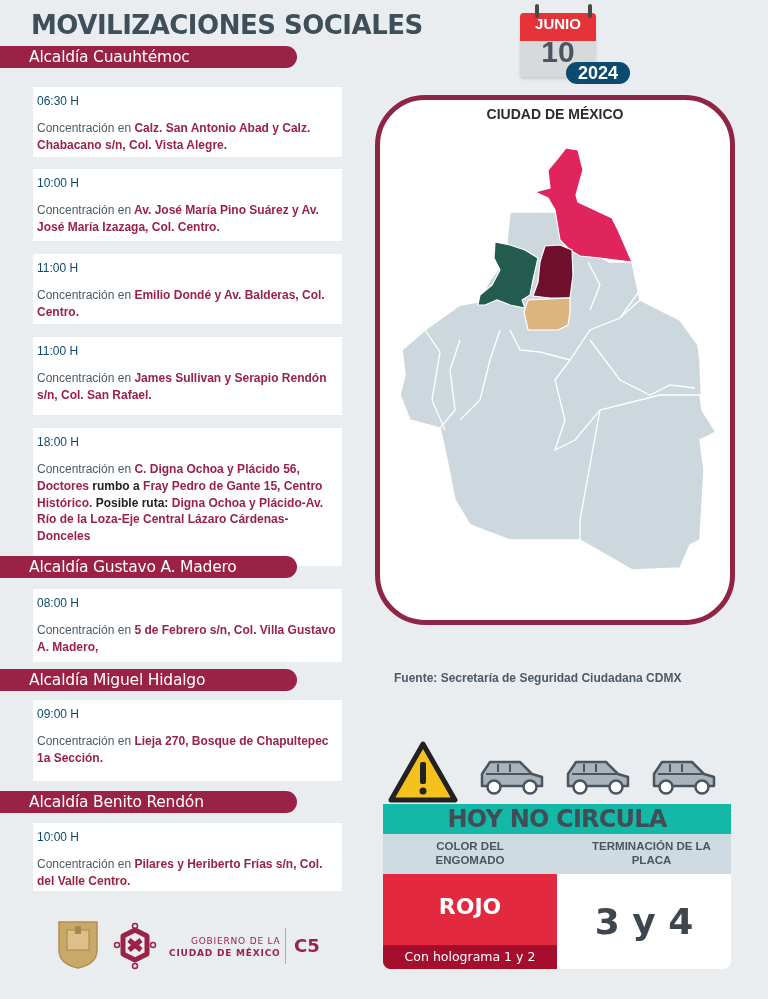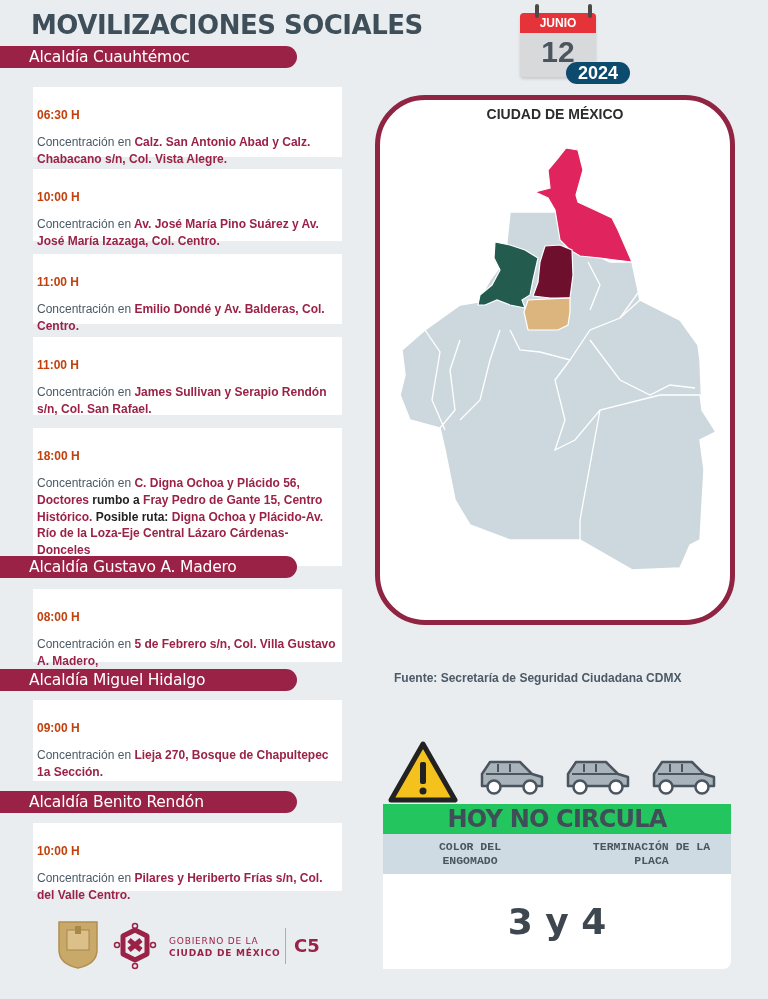--- a/index.html
+++ b/index.html
@@ -23,37 +23,37 @@
     background: #9b2247; border-radius: 0 12px 12px 0;
     color: #fff; font-size: 15.5px; padding-left: 29px; line-height: 22px;
     font-family: "DejaVu Sans", sans-serif; font-weight: normal;
     letter-spacing: -0.2px;
   }
   .card {
     position: absolute; left: 33px; width: 309px;
     background: #fff; padding: 6px 5px 6px 4px;
   }
   .card .time {
-    font-weight: bold; font-size: 12px; color: #c2410c; margin-bottom: 12px;
-    margin-top: 15px;
+    font-weight: normal; font-size: 12px; color: #0c4a6e; margin-bottom: 12px;
+    margin-top: 1px;
   }
   .card .desc { font-size: 12px; line-height: 16.8px; font-weight: bold; color: #9b2247; }
   .card .desc .plain { color: #4b5a66; font-weight: normal; }
   .card .desc .dark { color: #222; }
 
   .cal { position: absolute; left: 518px; top: 4px; width: 78px; height: 80px; }
   .cal-body {
     position: absolute; left: 2px; top: 9px; width: 76px; height: 64px;
     background: #d8d9db; border-radius: 4px;
     box-shadow: 0 2px 3px rgba(0,0,0,0.15);
   }
   .cal-head {
-    position: absolute; left: 2px; top: 9px; width: 76px; height: 20px;
+    position: absolute; left: 2px; top: 9px; width: 76px; height: 28px;
     background: #e63239; border-radius: 4px 4px 0 0;
-    color: #fff; font-weight: bold; font-size: 12px; text-align: center; line-height: 21px;
+    color: #fff; font-weight: bold; font-size: 15px; text-align: center; line-height: 21px;
   }
   .cal-ring { position: absolute; top: 0; width: 4px; height: 14px; background: #4a4a4a; border-radius: 2px; }
   .cal-day {
     position: absolute; left: 2px; top: 30px; width: 76px; text-align: center;
     font-size: 30px; color: #4a5560; font-weight: bold; line-height: 36px;
   }
   .cal-year {
     position: absolute; left: 566px; top: 62px; width: 64px; height: 22px;
     background: #0c4a6e; border-radius: 11px; color: #fff; font-weight: bold;
     font-size: 18px; text-align: center; line-height: 22px;
@@ -72,30 +72,30 @@
   .fuente {
     position: absolute; left: 394px; top: 671px; font-size: 12px; font-weight: bold;
     color: #4b5a66;
   }
 
   .warn { position: absolute; left: 387px; top: 740px; }
   .car { position: absolute; top: 758px; }
 
   .hnc { position: absolute; left: 383px; top: 804px; width: 348px; height: 165px; }
   .hnc-title {
-    height: 30px; background: #22c55e; color: #404e58; font-weight: bold;
+    height: 30px; background: #14b8a6; color: #404e58; font-weight: bold;
     font-family: "DejaVu Sans", sans-serif; font-size: 24px; text-align: center; line-height: 31px;
     letter-spacing: -0.8px;
   }
   .hnc-sub {
     height: 40px; background: #cfdbe2; display: flex;
   }
   .hnc-sub div {
     flex: 1; text-align: center; font-size: 11.5px; font-weight: bold; color: #4a5560;
-    font-family: Liberation Mono, monospace; line-height: 13.5px; padding-top: 6px;
+    font-family: Liberation Sans, sans-serif; line-height: 13.5px; padding-top: 6px;
   }
   .hnc-sub div:first-child { flex: 0 0 174px; }
   .hnc-body { display: flex; height: 95px; }
   .hnc-red {
     flex: 0 0 174px; background: #e2293f; position: relative; border-radius: 0 0 0 8px;
   }
   .hnc-red .rojo {
     position: absolute; top: 20px; width: 100%; text-align: center;
     color: #fff; font-weight: bold; font-size: 22px; font-family: "DejaVu Sans", sans-serif;
   }
@@ -108,36 +108,36 @@
     flex: 1; background: #fff; border-radius: 0 0 8px 0; text-align: center;
     font-size: 36px; font-weight: bold; color: #3e4750; line-height: 95px; padding-bottom: 6px;
     font-family: "DejaVu Sans", sans-serif;
   }
 
   .logos { position: absolute; left: 57px; top: 920px; height: 50px; }
   .gob-text {
     position: absolute; left: 169px; top: 935px; font-size: 9px; letter-spacing: 0.8px;
     line-height: 12px; font-family: "DejaVu Sans", sans-serif;
   }
-  .gob-text .l1 { color: #9b2247; }
+  .gob-text .l1 { color: #9b2247; text-align: right; }
   .gob-text .l2 { color: #9b2247; font-weight: bold; }
   .gob-sep { position: absolute; left: 285px; top: 928px; width: 1px; height: 36px; background: #b9a9ae; }
   .c5 { position: absolute; left: 294px; top: 935px; font-size: 18px; font-weight: bold; color: #9b2247; font-family: "DejaVu Sans", sans-serif; }
 </style>
 </head>
 <body>
 
 <div class="title">MOVILIZACIONES SOCIALES</div>
 
 <div class="cal">
   <div class="cal-body"></div>
   <div class="cal-head">JUNIO</div>
   <div class="cal-ring" style="left:17px"></div>
   <div class="cal-ring" style="left:70px"></div>
-  <div class="cal-day">12</div>
+  <div class="cal-day">10</div>
 </div>
 <div class="cal-year">2024</div>
 
 <div class="alc-bar" style="top:46px">Alcaldía Cuauhtémoc</div>
 
 <div class="card" style="top:87px;height:70px">
   <div class="time">06:30 H</div>
   <div class="desc"><span class="plain">Concentración</span> <span class="plain">en</span> <span>Calz. San Antonio Abad y Calz. Chabacano s/n, Col. Vista Alegre.</span></div>
 </div>
 
@@ -241,20 +241,24 @@
   <circle cx="52" cy="29" r="6.5" fill="#fff" stroke="#4a5560" stroke-width="2.5"></circle>
 </svg>
 
 <div class="hnc">
   <div class="hnc-title">HOY NO CIRCULA</div>
   <div class="hnc-sub">
     <div style="padding-left:30px;padding-right:30px">COLOR DEL ENGOMADO</div>
     <div style="padding-left:35px;padding-right:20px">TERMINACIÓN DE LA PLACA</div>
   </div>
   <div class="hnc-body">
+    <div class="hnc-red">
+      <div class="rojo">ROJO</div>
+      <div class="holo">Con holograma 1 y 2</div>
+    </div>
     <div class="hnc-white">3 y 4</div>
   </div>
 </div>
 
 <svg class="logos" width="110" height="50" viewBox="0 0 110 50">
   <g>
     <path d="M2,2 L40,2 L40,30 Q40,44 21,48 Q2,44 2,30 Z" fill="#c8a96a" stroke="#b08f4f" stroke-width="1.5"></path>
     <rect x="10" y="10" width="22" height="20" fill="#dcc08a" stroke="#a8874a" stroke-width="1"></rect>
     <rect x="18" y="6" width="6" height="8" fill="#a8874a"></rect>
   </g>

